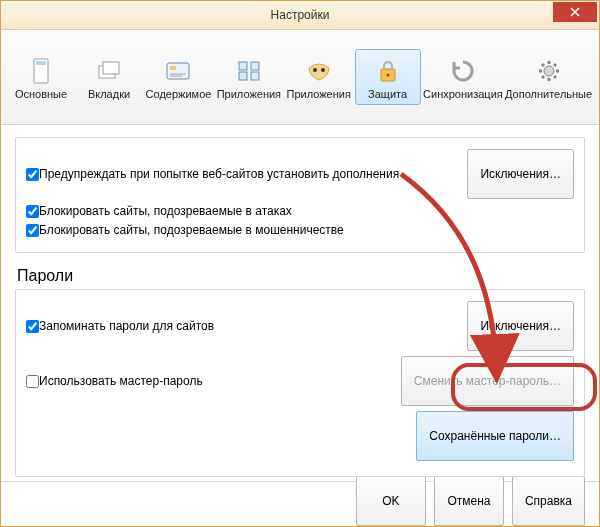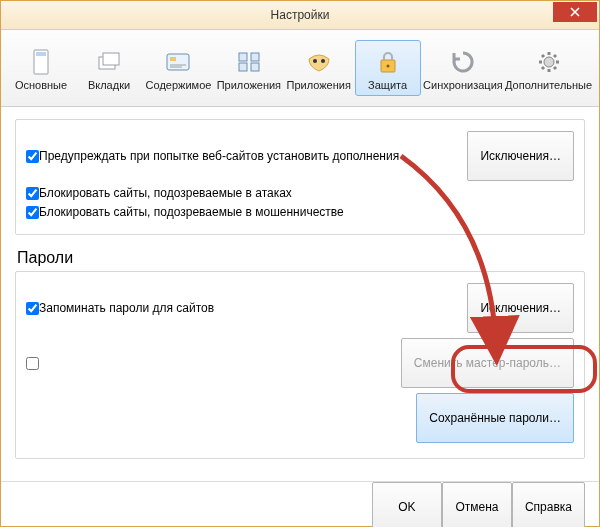--- a/index.html
+++ b/index.html
@@ -3,38 +3,38 @@
 <meta charset="utf-8">
 <style>
   html,body{margin:0;padding:0;font-family:"Segoe UI",Tahoma,sans-serif;font-size:12px;color:#000;background:#fff}
   .window{width:600px;height:527px;border:1px solid #d9a34a;box-sizing:border-box;display:flex;flex-direction:column;background:#fff;position:relative}
   
   .titlebar{height:28px;background:linear-gradient(#fdf4e3,#f7e8c9);display:flex;align-items:center;position:relative;border-bottom:1px solid #e0cfa5}
   .titlebar .title{flex:1;text-align:center;font-size:12px;color:#333}
   .close-btn{width:44px;height:20px;background:#c84031;color:#fff;display:flex;align-items:center;justify-content:center;position:absolute;right:2px;top:1px;font-size:12px;line-height:1}
   .close-btn svg{width:10px;height:10px}
   
-  .toolbar{height:62px;background:linear-gradient(#fdfdfd,#f1f1f1);border-bottom:1px solid #cfcfcf;display:flex;align-items:stretch;padding:7px 6px}
+  .toolbar{height:62px;background:linear-gradient(#fdfdfd,#f1f1f1);border-bottom:1px solid #cfcfcf;display:flex;align-items:stretch;padding:16px 6px}
   .tool-item{display:flex;flex-direction:column;align-items:center;justify-content:center;padding:2px 6px 0 6px;font-size:11px;color:#222;min-width:52px;border:1px solid transparent;border-radius:3px;margin:3px 1px}
   .tool-item.active{background:linear-gradient(#e9f3fc,#cfe6fb);border:1px solid #7eb4ea}
   .tool-item .ticon{height:30px;display:flex;align-items:center;justify-content:center}
   .tool-item .tlabel{margin-top:2px}
   
   .content{flex:1;padding:12px 14px 0 14px;overflow:hidden;position:relative}
   fieldset{border:1px solid #d8d8d8;border-radius:2px;padding:6px 10px 10px 10px;margin:0}
   .row{display:flex;align-items:center;margin:5px 0}
   .row label{display:flex;align-items:center;gap:0}
   input[type=checkbox]{width:13px;height:13px;margin:0}
   .right{margin-left:auto}
   .btn{background:linear-gradient(#fdfdfd,#efefef);border:1px solid #b5b5b5;border-radius:2px;padding:17px 12px;font-size:12px;min-width:70px}
   .btn.highlight{background:linear-gradient(#eaf3fc,#cfe6fb);border:1px solid #7eb4ea}
   .btn.disabled{color:#9c9c9c}
   .section-title{font-size:16px;margin:14px 0 4px 2px}
   
-  .footer{height:44px;border-top:1px solid #dcdcdc;display:flex;align-items:flex-start;justify-content:flex-end;gap:0;padding-right:14px}
+  .footer{height:44px;border-top:1px solid #dcdcdc;display:flex;align-items:flex-end;justify-content:flex-end;gap:8px;padding-right:14px}
   
   .arrow{position:absolute;left:380px;top:44px;pointer-events:none}
   .highlight-oval{position:absolute;left:450px;top:238px;width:138px;height:40px;border:4px solid #c43a2f;border-radius:18px;pointer-events:none}
 </style>
 </head>
 <body>
 
 <div class="window">
 
   <div class="titlebar">
@@ -156,20 +156,21 @@
       <div class="row">
         <label>
           <input type="checkbox" checked="" style="">
           <span>Запоминать пароли для сайтов</span>
         </label>
         <button class="btn right">Исключения…</button>
       </div>
       <div class="row">
         <label>
           <input type="checkbox" style="">
+          <span>Использовать мастер-пароль</span>
         </label>
         <button class="btn right disabled">Сменить мастер-пароль…</button>
       </div>
       <div class="row">
         <span class="right"></span>
         <button class="btn highlight right">Сохранённые пароли…</button>
       </div>
     </fieldset>
 
     <svg class="arrow" width="140" height="220">

